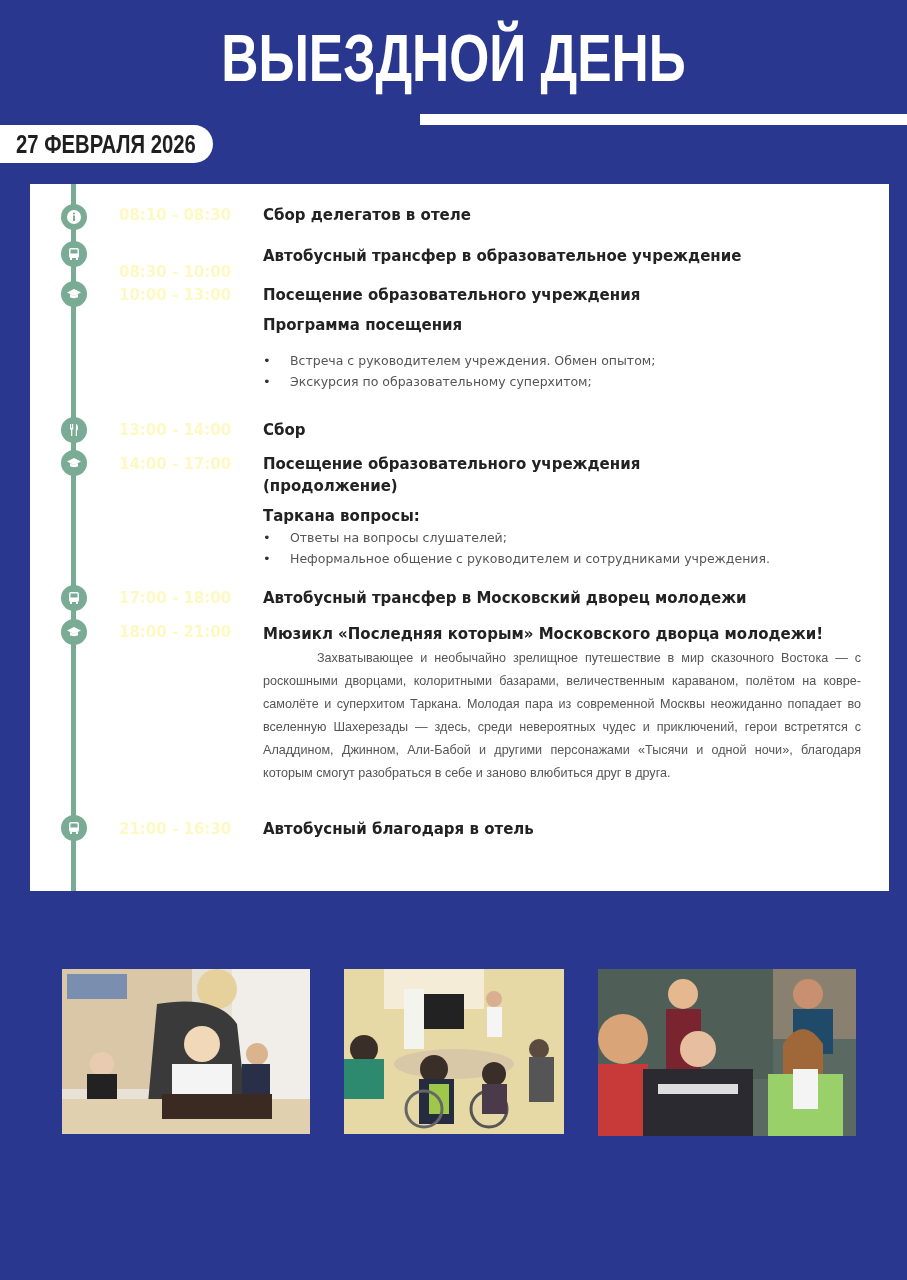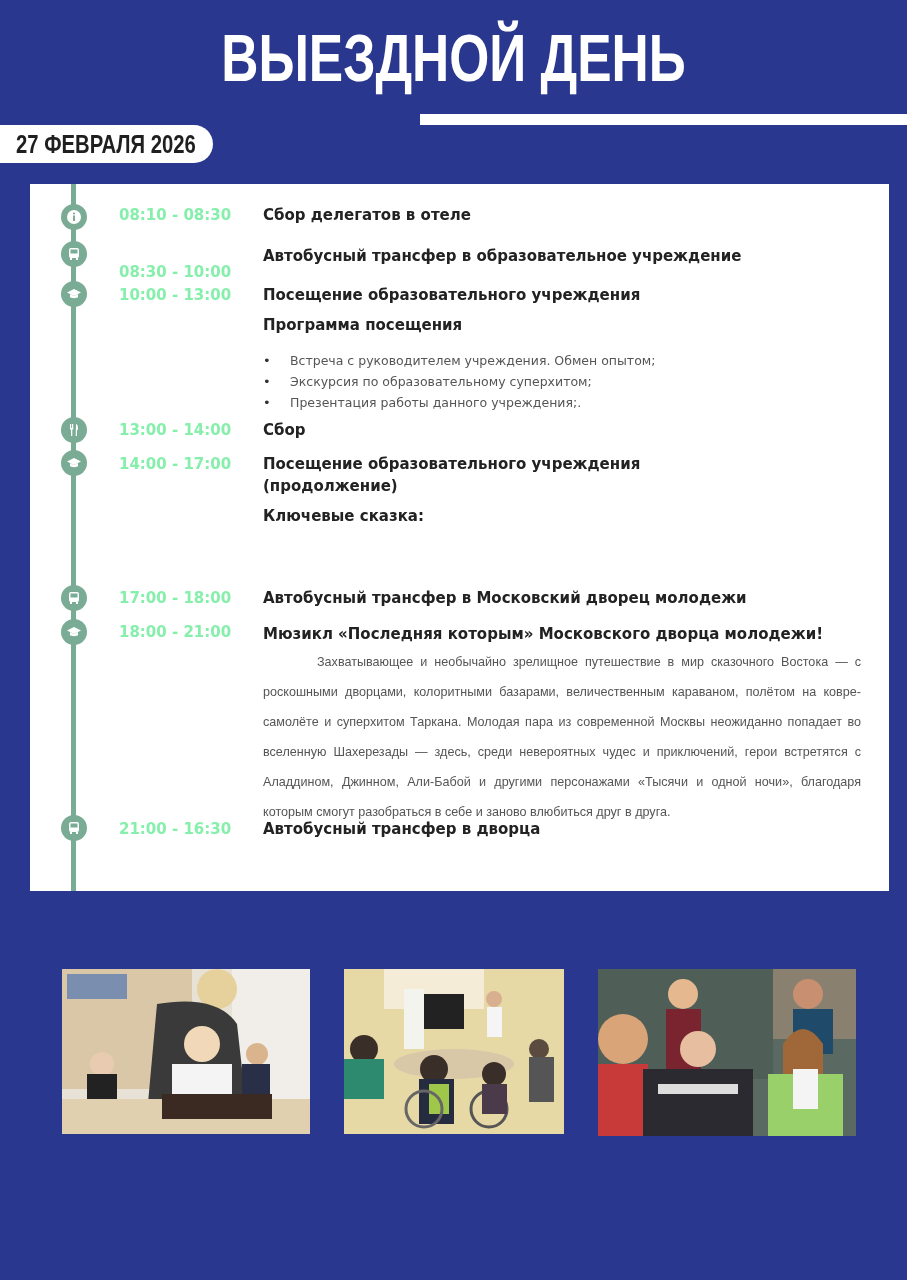--- a/index.html
+++ b/index.html
@@ -22,35 +22,35 @@
     transform: scaleX(0.78); transform-origin: left center; white-space: nowrap; display: inline-block;
   }
   .card { position: absolute; left: 30px; top: 184px; width: 859px; height: 707px; background: #fff; }
   .timeline-line { position: absolute; left: 71px; top: 184px; width: 5px; height: 707px; background: #7aab95; }
   .node {
     position: absolute; left: 61px; width: 26px; height: 26px; border-radius: 50%; background: #7aab95;
     display: flex; align-items: center; justify-content: center;
   }
   .node svg { width: 16px; height: 16px; }
   .time {
-    position: absolute; left: 119px; font-weight: bold; font-size: 15px; color: #86efac;
+    position: absolute; left: 119px; font-weight: bold; font-size: 15px; color: #fef9c3;
     white-space: nowrap;
   }
   .head {
     position: absolute; left: 263px; font-weight: bold; font-size: 15px; color: #222; white-space: nowrap;
   }
   .sub { position: absolute; left: 263px; font-weight: bold; font-size: 15px; color: #222; white-space: nowrap; text-align: center; }
   .bullets { position: absolute; left: 263px; list-style: none; }
   .bullets li {
     font-size: 12.5px; color: #555; line-height: 21px; white-space: nowrap; position: relative; padding-left: 27px;
   }
   .bullets li::before { content: "•"; position: absolute; left: 0; color: #333; font-size: 13px; }
   .desc {
     position: absolute; left: 263px; top: 647px; width: 598px;
-    font-size: 12.6px; line-height: 30px; color: #555; text-align: justify;
+    font-size: 12.6px; line-height: 23px; color: #555; text-align: justify;
     text-indent: 54px; font-family: "Liberation Sans", sans-serif;
   }
   .photo { position: absolute; top: 969px; overflow: hidden; }
   .photo svg { width: 100%; height: 100%; display: block; }
 </style>
 </head>
 <body>
 
 <div class="title">ВЫЕЗДНОЙ ДЕНЬ</div>
 <div class="title-line"></div>
@@ -87,21 +87,20 @@
       <polygon points="8,3 15,6.5 8,10 1,6.5" fill="#fff"></polygon>
       <path d="M4 8 v3 c0 1.5 8 1.5 8 0 v-3 l-4 2z" fill="#fff"></path>
     </svg>
 </div>
 <div class="time" style="top:286px">10:00 - 13:00</div>
 <div class="head" style="top:286px">Посещение образовательного учреждения</div>
 <div class="sub" style="top:316px">Программа посещения</div>
 <ul class="bullets" style="top:350px">
   <li>Встреча с руководителем учреждения. Обмен опытом;</li>
   <li>Экскурсия по образовательному суперхитом;</li>
-  <li>Презентация работы данного учреждения;.</li>
 </ul>
 
 <div class="node" style="top:417px">
   <svg viewBox="0 0 16 16">
       <rect x="4" y="2" width="1.2" height="5" fill="#fff"></rect>
       <rect x="6" y="2" width="1.2" height="5" fill="#fff"></rect>
       <rect x="4" y="6" width="3.2" height="1.5" fill="#fff"></rect>
       <rect x="5" y="7" width="1.3" height="7" fill="#fff"></rect>
       <path d="M10 2 c2 0 2 4 2 6 h-1 v6 h-1.3z" fill="#fff"></path>
     </svg>
@@ -111,22 +110,24 @@
 
 <div class="node" style="top:450px">
   <svg viewBox="0 0 16 16">
       <polygon points="8,3 15,6.5 8,10 1,6.5" fill="#fff"></polygon>
       <path d="M4 8 v3 c0 1.5 8 1.5 8 0 v-3 l-4 2z" fill="#fff"></path>
     </svg>
 </div>
 <div class="time" style="top:455px">14:00 - 17:00</div>
 <div class="head" style="top:455px">Посещение образовательного учреждения</div>
 <div class="head" style="top:477px">(продолжение)</div>
-<div class="sub" style="top:507px">Ключевые сказка:</div>
+<div class="sub" style="top:507px">Таркана вопросы:</div>
 <ul class="bullets" style="top:527px">
+  <li>Ответы на вопросы слушателей;</li>
+  <li>Неформальное общение с руководителем и сотрудниками учреждения.</li>
 </ul>
 
 <div class="node" style="top:585px">
   <svg viewBox="0 0 16 16">
       <rect x="3" y="2" width="10" height="10" rx="2" fill="#fff"></rect>
       <rect x="4.5" y="3.5" width="7" height="4" fill="#7aab95"></rect>
       <rect x="4" y="12" width="2" height="2" fill="#fff"></rect>
       <rect x="10" y="12" width="2" height="2" fill="#fff"></rect>
     </svg>
 </div>
@@ -145,21 +146,21 @@
 
 <div class="node" style="top:815px">
   <svg viewBox="0 0 16 16">
       <rect x="3" y="2" width="10" height="10" rx="2" fill="#fff"></rect>
       <rect x="4.5" y="3.5" width="7" height="4" fill="#7aab95"></rect>
       <rect x="4" y="12" width="2" height="2" fill="#fff"></rect>
       <rect x="10" y="12" width="2" height="2" fill="#fff"></rect>
     </svg>
 </div>
 <div class="time" style="top:820px">21:00 - 16:30</div>
-<div class="head" style="top:820px">Автобусный трансфер в дворца</div>
+<div class="head" style="top:820px">Автобусный благодаря в отель</div>
 
 <div class="photo" style="left:62px; width:248px; height:165px">
   <svg viewBox="0 0 248 165" preserveAspectRatio="none">
     <rect width="248" height="165" fill="#e8e2d6"></rect>
     <rect x="0" y="0" width="130" height="120" fill="#d9c7a8"></rect>
     <rect x="5" y="5" width="60" height="25" fill="#7a8fb0"></rect>
     <rect x="170" y="0" width="78" height="130" fill="#f1eeea"></rect>
     <circle cx="155" cy="20" r="20" fill="#e6d19c"></circle>
     <path d="M95 35 q60 -10 80 20 l10 90 h-100z" fill="#3a3a3a"></path>
     <circle cx="140" cy="75" r="18" fill="#f0d8b8"></circle>

